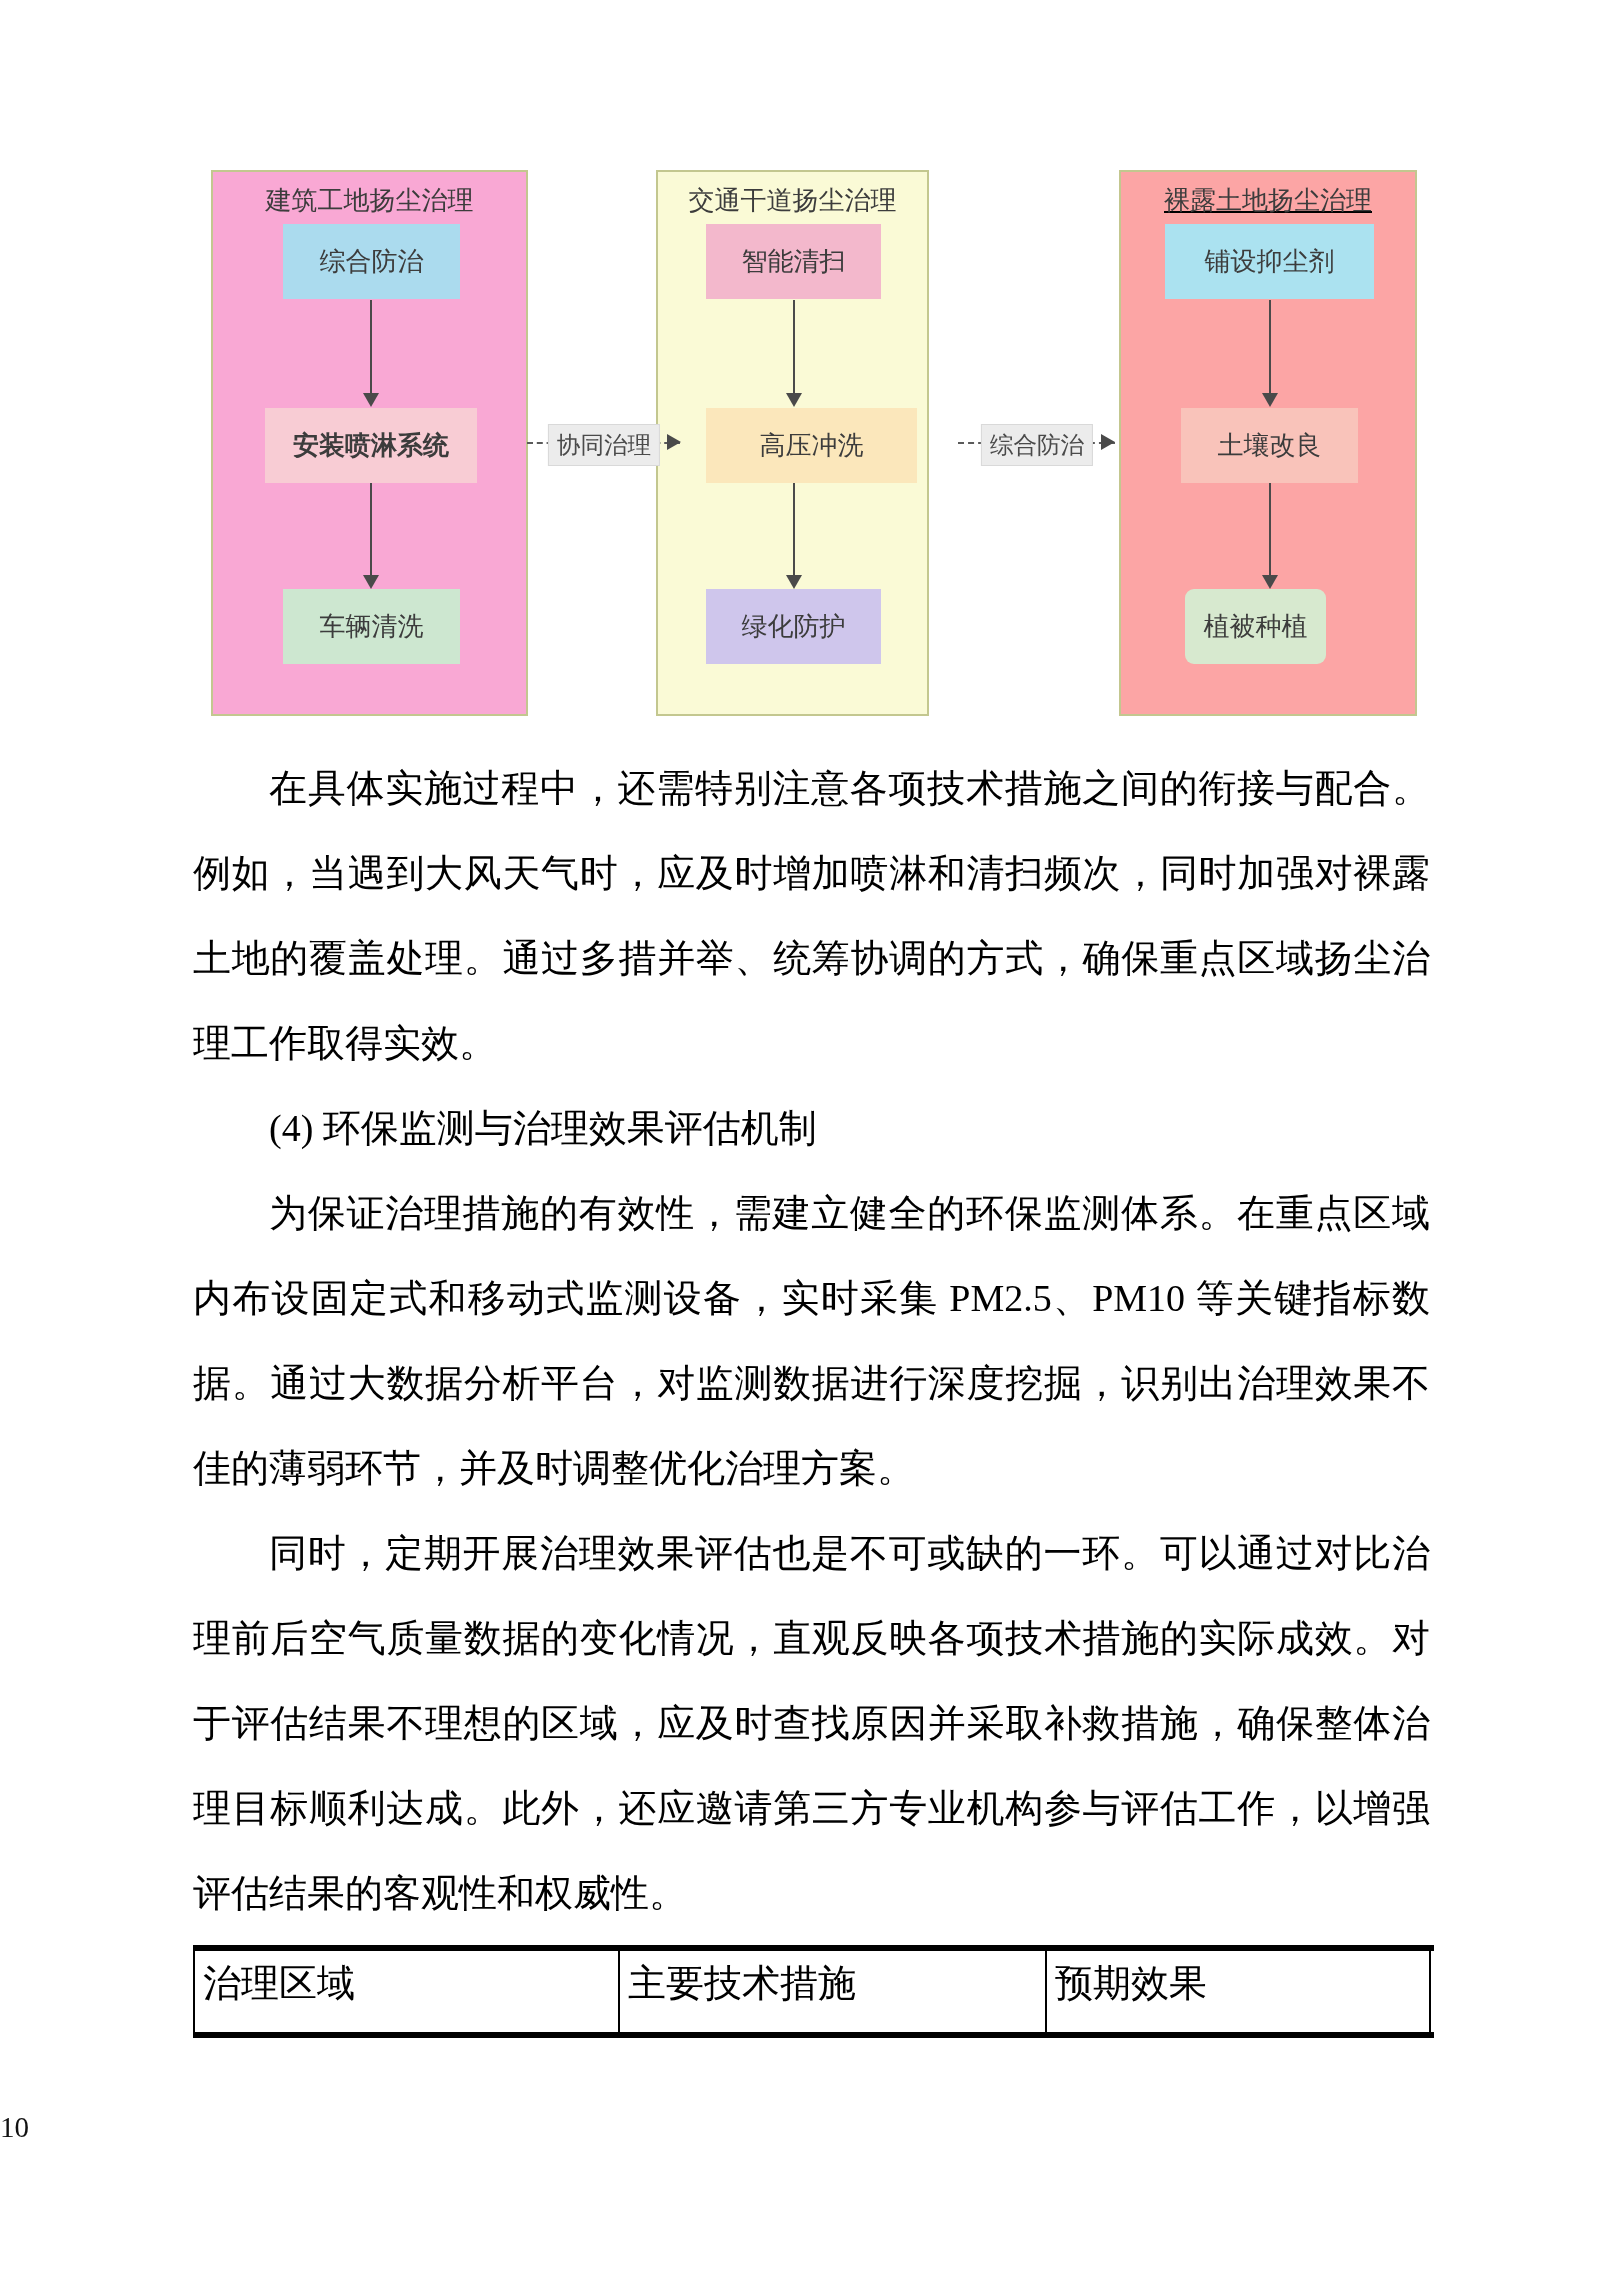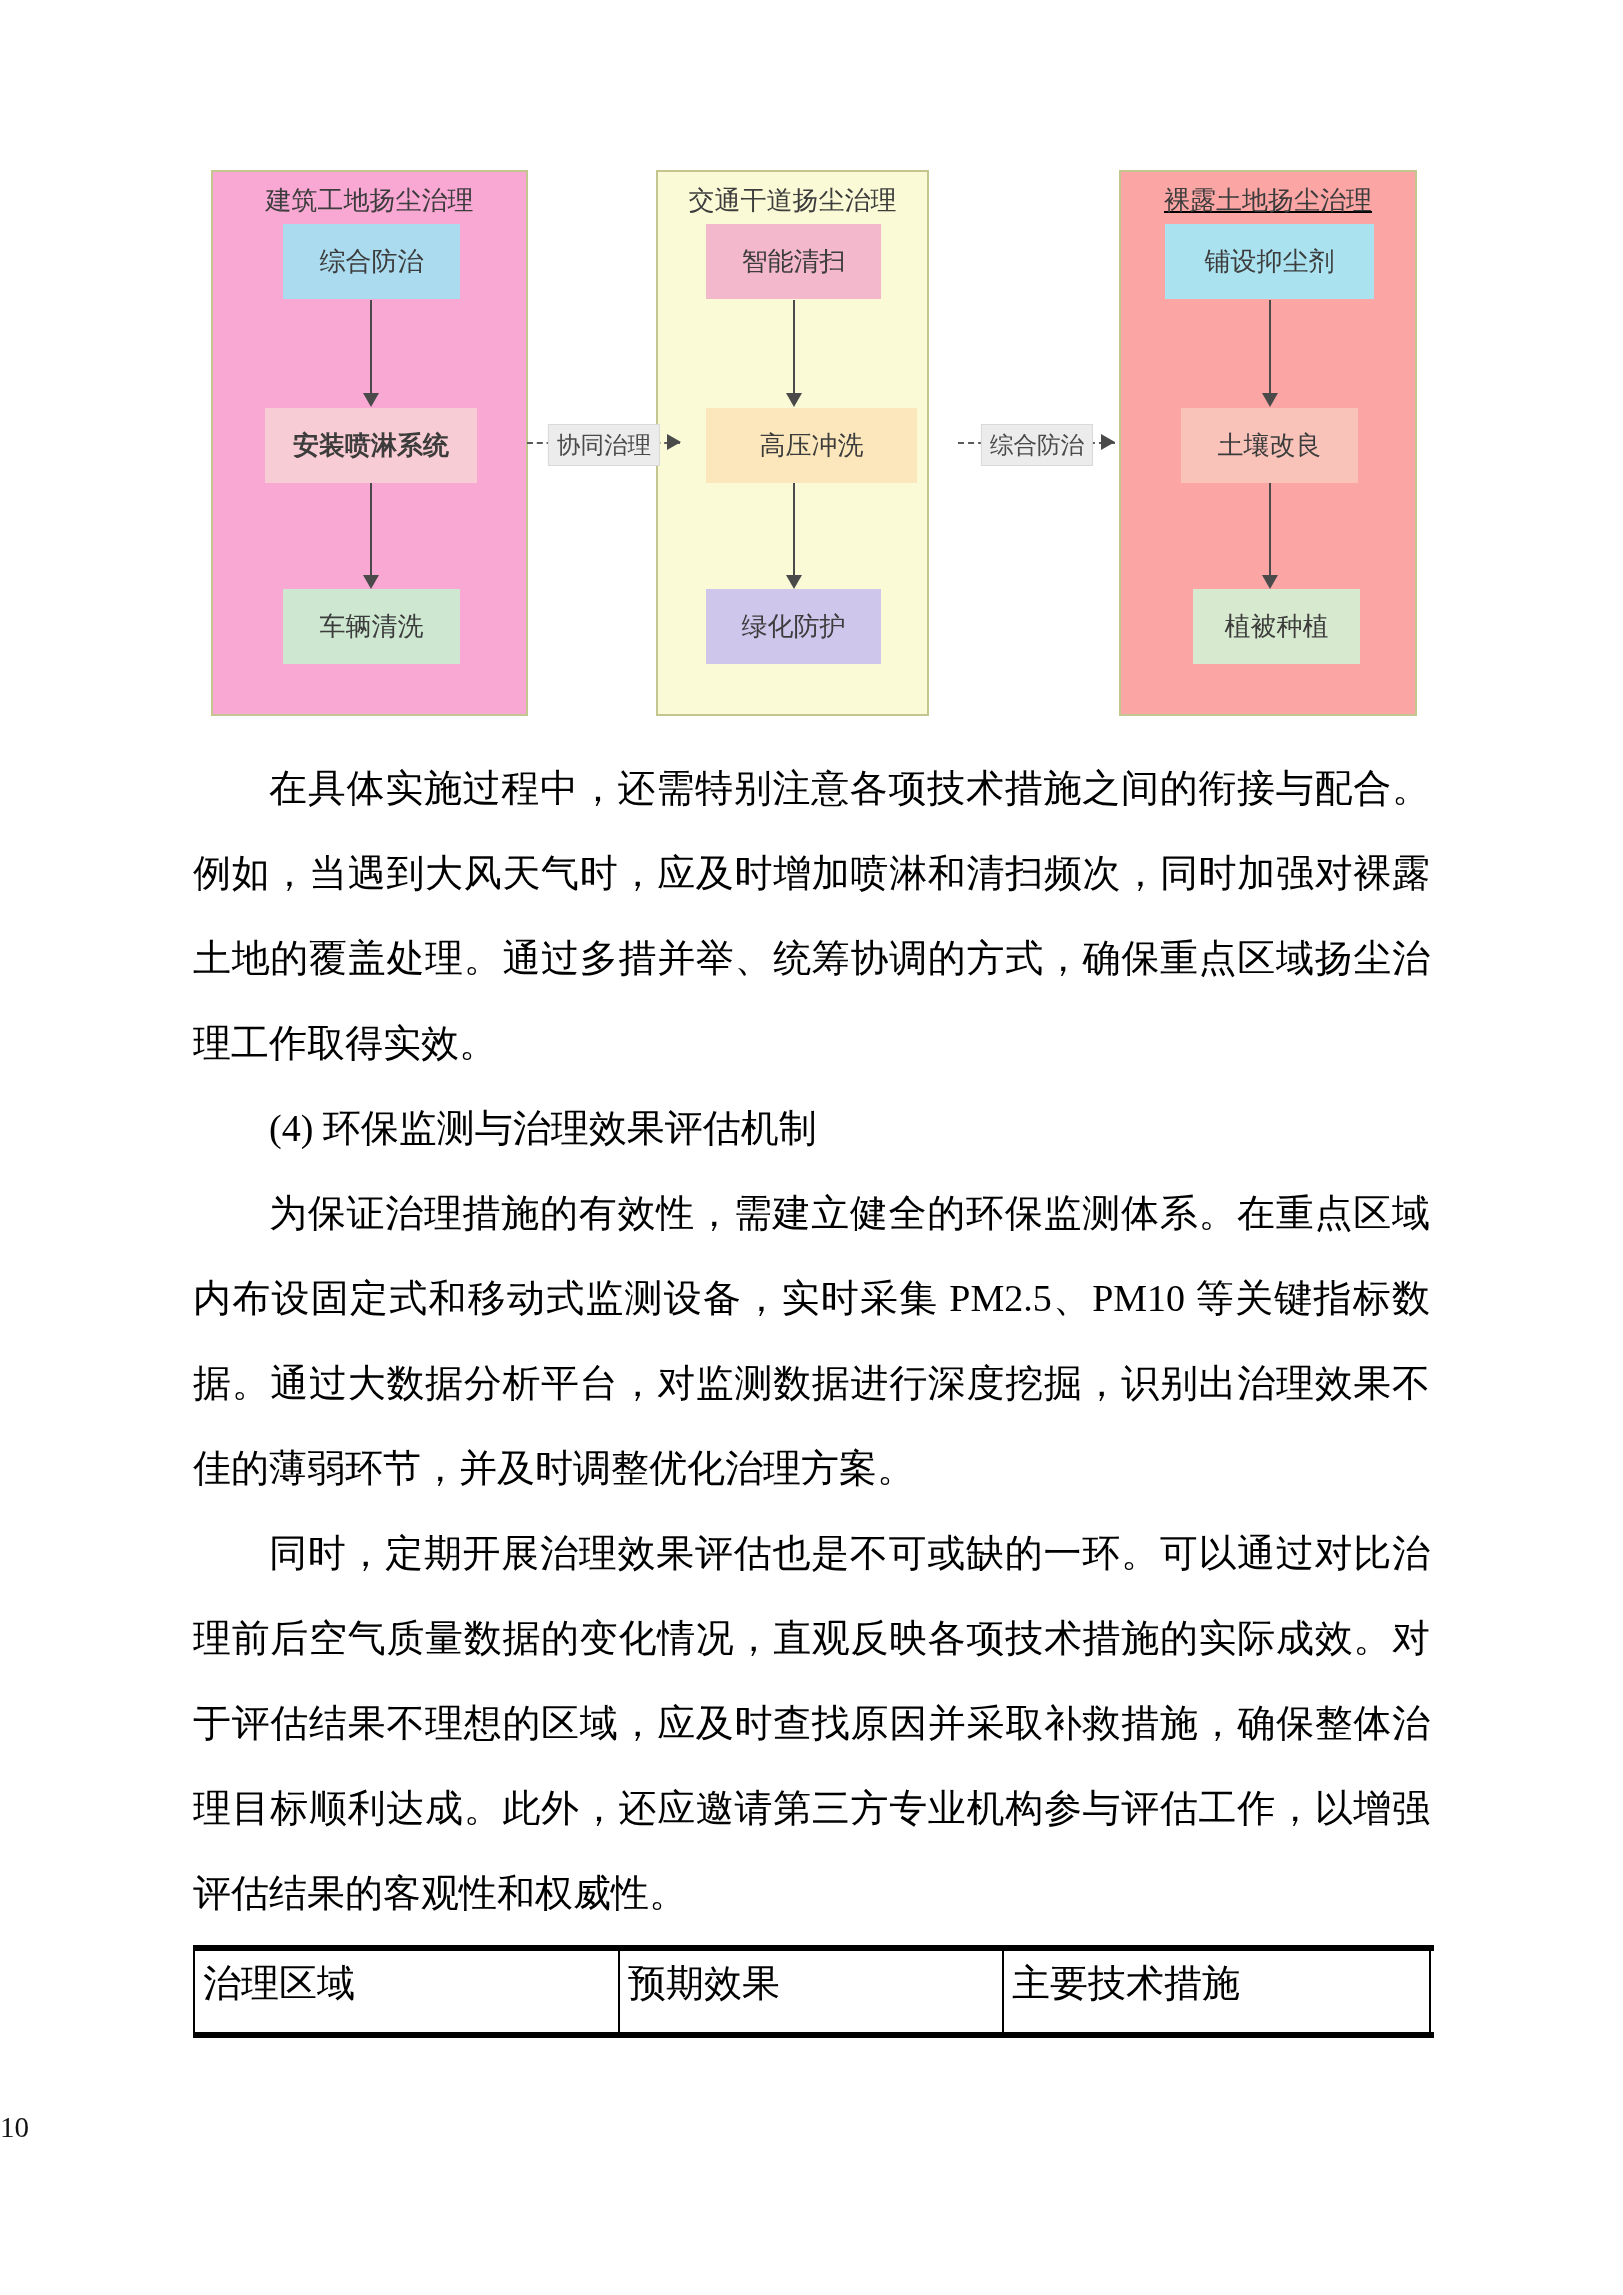--- a/index.html
+++ b/index.html
@@ -79,41 +79,41 @@
     </div>
 
     <div class="panel" id="panel-3" style="background: #fca5a5; text-decoration: underline;">
       <div class="panel-title">裸露土地扬尘治理</div>
       <div class="flow-box" style="left: 44px; top: 52px; width: 209px; background: rgb(171, 226, 240);">铺设抑尘剂</div>
       <div class="v-line" style="left:148px;top:128px;height:94px;"></div>
       <div class="v-head" style="left:141px;top:221px;"></div>
       <div class="flow-box" style="left: 60px; top: 236px; width: 177px; background: rgb(249, 195, 186);">土壤改良</div>
       <div class="v-line" style="left:148px;top:311px;height:93px;"></div>
       <div class="v-head" style="left:141px;top:403px;"></div>
-      <div class="flow-box" style="left: 72px; top: 417px; width: 167px; background: rgb(215, 233, 207);">植被种植</div>
+      <div class="flow-box" style="left: 64px; top: 417px; width: 141px; background: rgb(215, 233, 207); border-radius: 9px;">植被种植</div>
     </div>
 
     <div class="h-line" style="left:527px;width:153px;"></div>
     <div class="conn-label" style="left: 604px; background: rgb(236, 236, 236);">协同治理</div>
     <div class="h-head" style="left:667px;"></div>
 
     <div class="h-line" style="left:958px;width:157px;"></div>
     <div class="conn-label" style="left: 1037px; background: rgb(236, 236, 236);">综合防治</div>
     <div class="h-head" style="left:1101px;"></div>
   </div>
 
   <div id="body-text">
     <p class="body-par">在具体实施过程中，还需特别注意各项技术措施之间的衔接与配合。例如，当遇到大风天气时，应及时增加喷淋和清扫频次，同时加强对裸露土地的覆盖处理。通过多措并举、统筹协调的方式，确保重点区域扬尘治理工作取得实效。</p>
     <p class="section-heading">(4) 环保监测与治理效果评估机制</p>
     <p class="body-par">为保证治理措施的有效性，需建立健全的环保监测体系。在重点区域内布设固定式和移动式监测设备，实时采集 PM2.5、PM10 等关键指标数据。通过大数据分析平台，对监测数据进行深度挖掘，识别出治理效果不佳的薄弱环节，并及时调整优化治理方案。</p>
     <p class="body-par">同时，定期开展治理效果评估也是不可或缺的一环。可以通过对比治理前后空气质量数据的变化情况，直观反映各项技术措施的实际成效。对于评估结果不理想的区域，应及时查找原因并采取补救措施，确保整体治理目标顺利达成。此外，还应邀请第三方专业机构参与评估工作，以增强评估结果的客观性和权威性。</p>
   </div>
 
   <div id="summary-table">
     <div class="t-cell" id="t-col-1">治理区域</div>
+    <div class="t-cell" id="t-col-2">主要技术措施</div>
     <div class="t-cell" id="t-col-3">预期效果</div>
-    <div class="t-cell" id="t-col-2">主要技术措施</div>
   </div>
 
   <div id="page-number">10</div>
 
 </div>
 
 
 </body></html>

